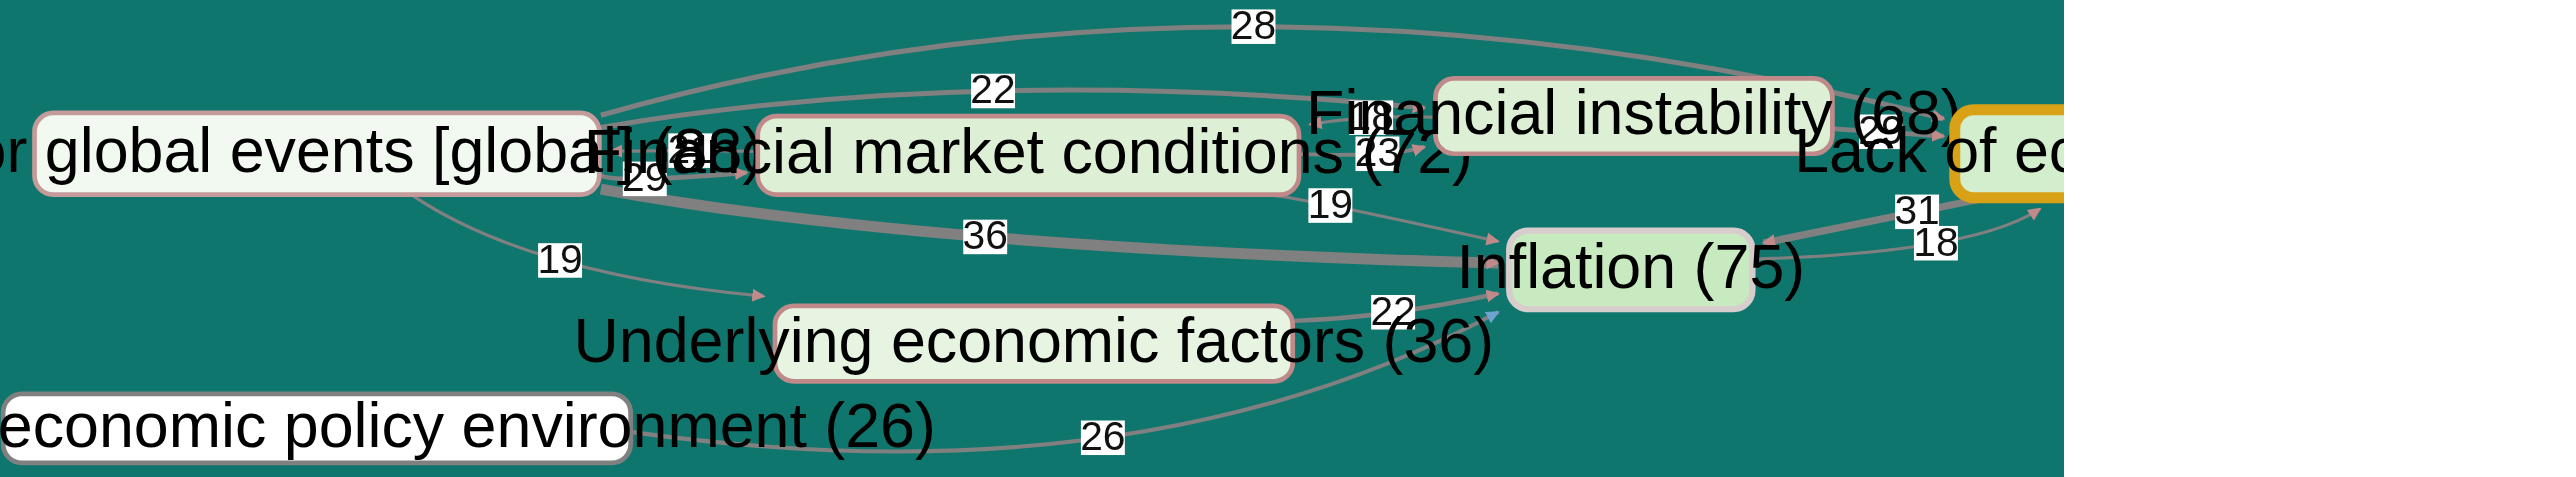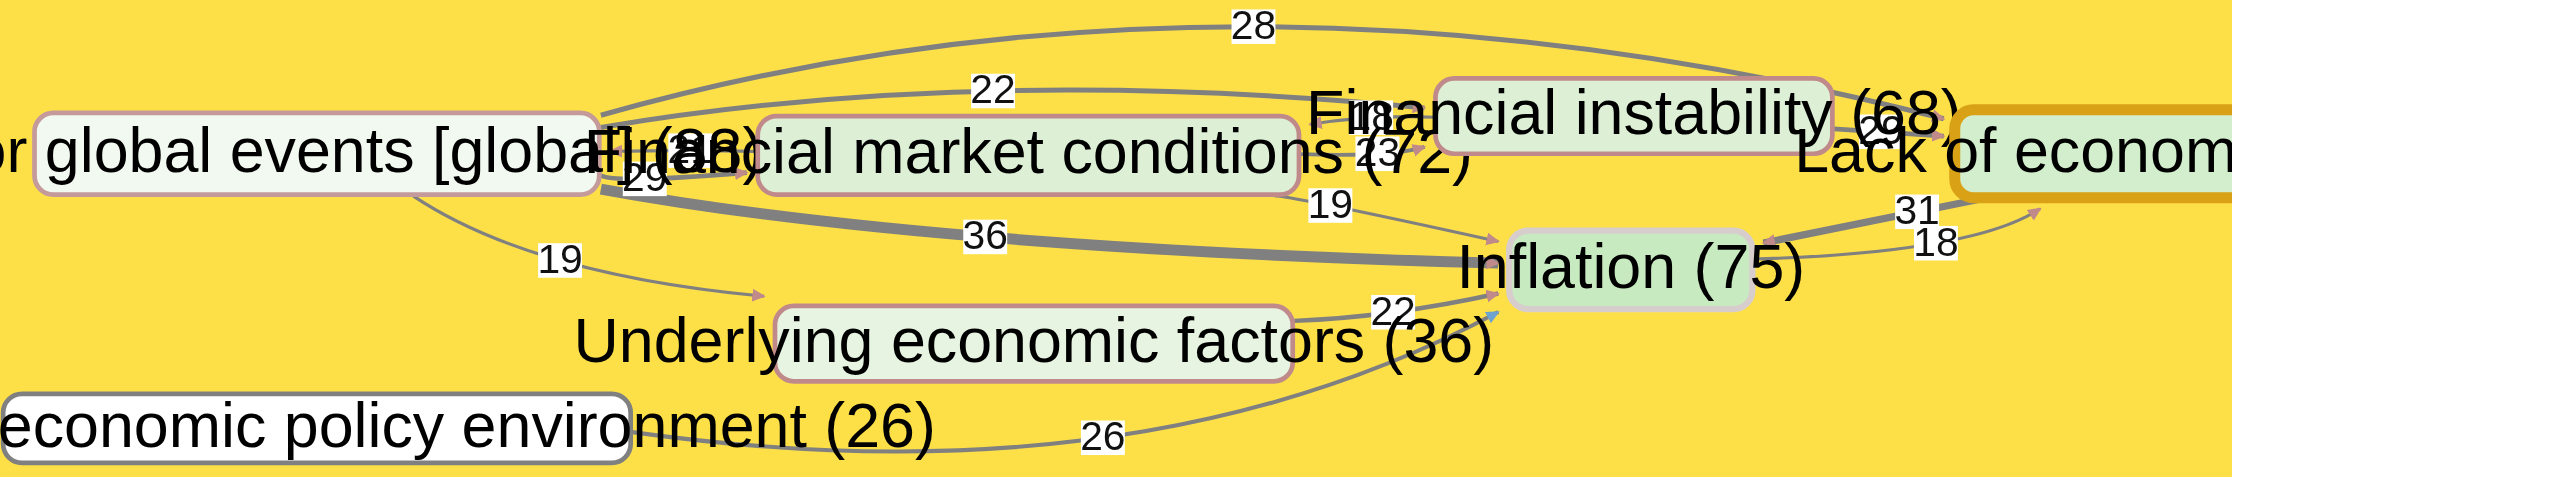--- a/index.html
+++ b/index.html
@@ -5,23 +5,23 @@
   html, body {
     margin: 0;
     padding: 0;
     background: #ffffff;
   }
   body {
     font-family: "Liberation Sans", sans-serif;
   }
   #canvas {
     position: relative;
-    width: 2232px;
+    width: 2064px;
     height: 477px;
-    background: #fde047;
+    background: #0f766e;
     overflow: hidden;
   }
   #graph-svg {
     position: absolute;
     left: 0;
     top: 0;
     width: 2576px;
     height: 477px;
   }
   .edge-path {

